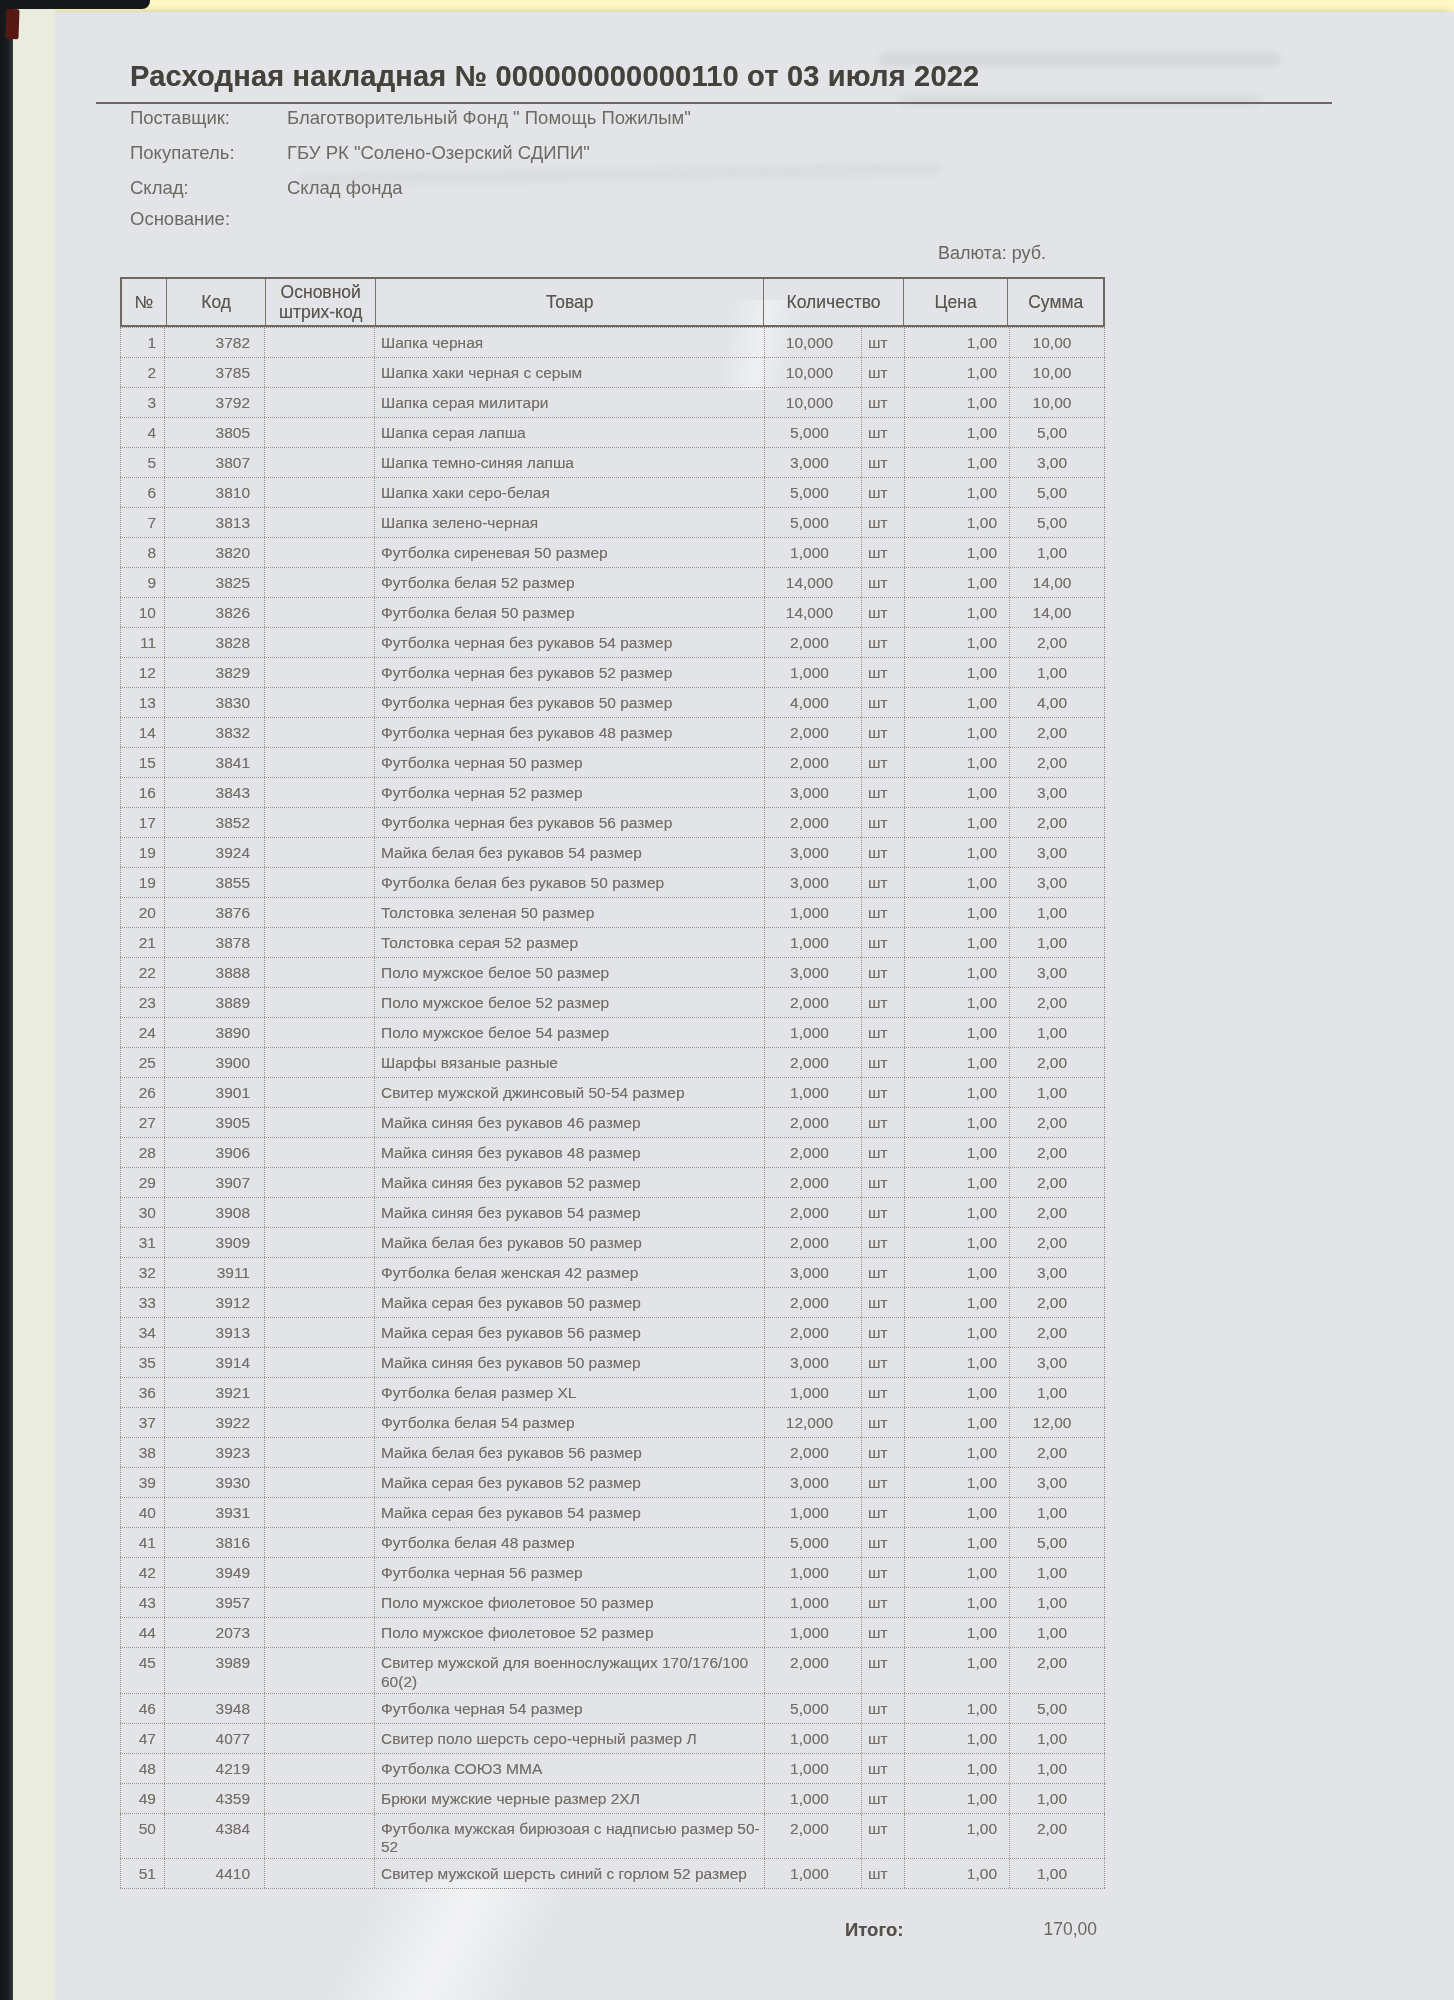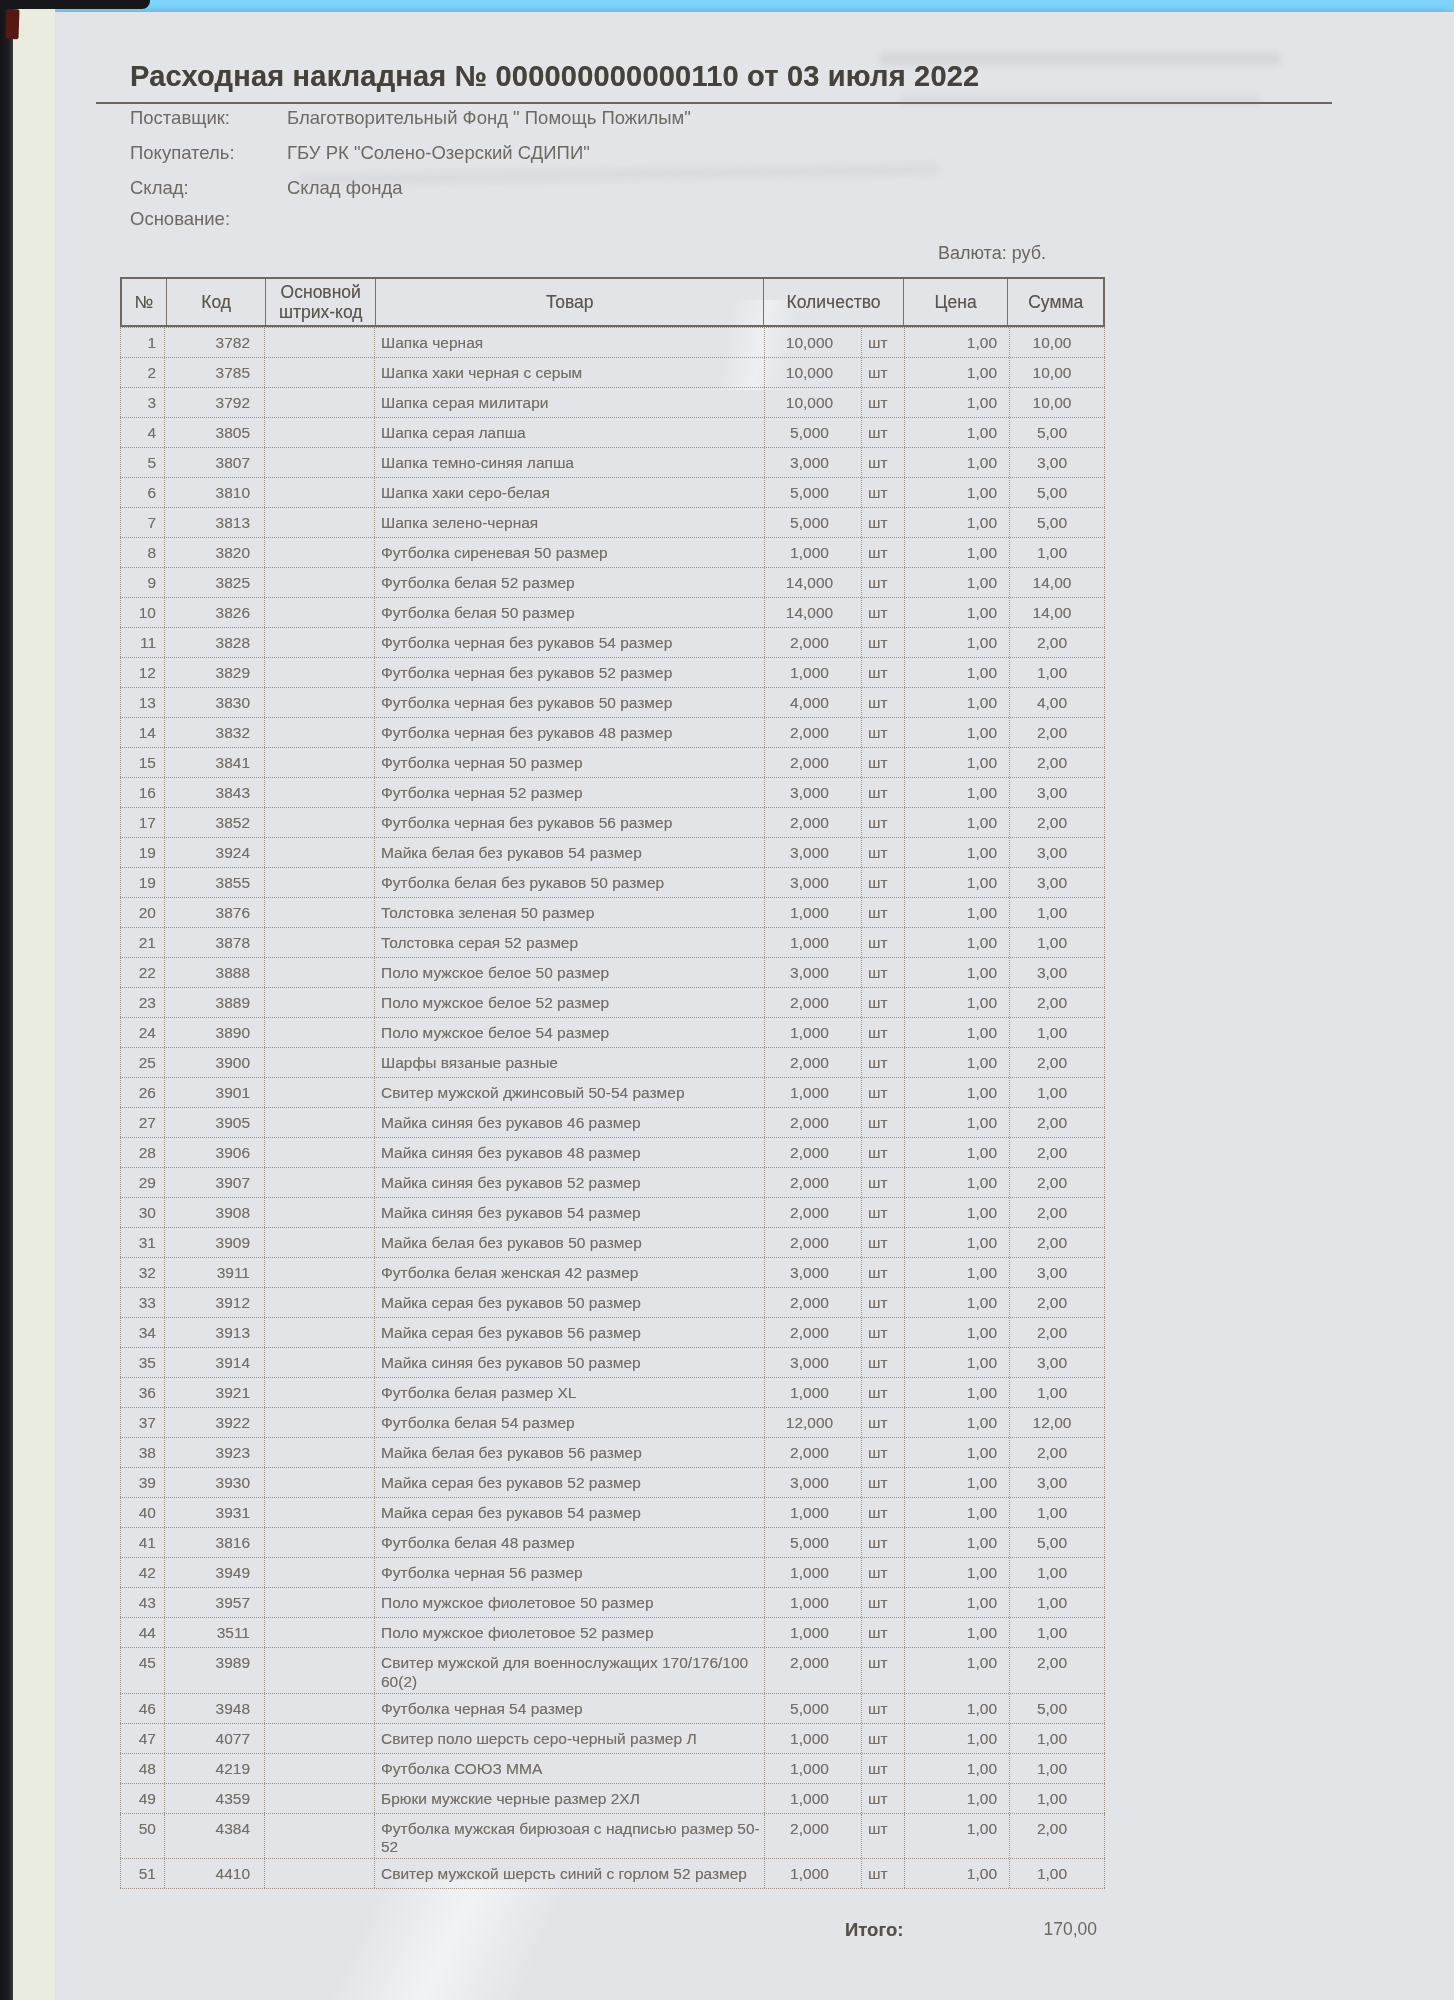--- a/index.html
+++ b/index.html
@@ -1,18 +1,18 @@
 <!DOCTYPE html>
 <html><head>
 <meta charset="utf-8">
 <style>
   html,body{margin:0;padding:0;background:#555;}
   .canvas{
     position:relative;width:1454px;height:2000px;overflow:hidden;
-    background:#7dd3fc;
+    background:#fef9c3;
     font-family:"Liberation Sans","DejaVu Sans",sans-serif;
     color:#6e6862;
   }
   
   .edge-black-left{position:absolute;left:0;top:0;width:13px;height:2000px;
     background:linear-gradient(90deg,#121417,#1d2023 70%,#3a3d40);}
   .edge-black-top{position:absolute;left:0;top:0;width:150px;height:9px;
     background:#15171a;border-radius:0 0 8px 0;}
   .red-mark{position:absolute;left:6px;top:9px;width:13px;height:30px;
     background:#571713;border-radius:2px;transform:rotate(2deg);}
@@ -579,21 +579,21 @@
       <div class="c c-bar"></div>
       <div class="c c-name">Поло мужское фиолетовое 50 размер</div>
       <div class="c c-qty">1,000</div>
       <div class="c c-unit">шт</div>
       <div class="c c-price">1,00</div>
       <div class="c c-sum">1,00</div>
     </div>
 
     <div class="trow">
       <div class="c c-n">44</div>
-      <div class="c c-code">3511</div>
+      <div class="c c-code">2073</div>
       <div class="c c-bar"></div>
       <div class="c c-name">Поло мужское фиолетовое 52 размер</div>
       <div class="c c-qty">1,000</div>
       <div class="c c-unit">шт</div>
       <div class="c c-price">1,00</div>
       <div class="c c-sum">1,00</div>
     </div>
 
     <div class="trow">
       <div class="c c-n">45</div>

